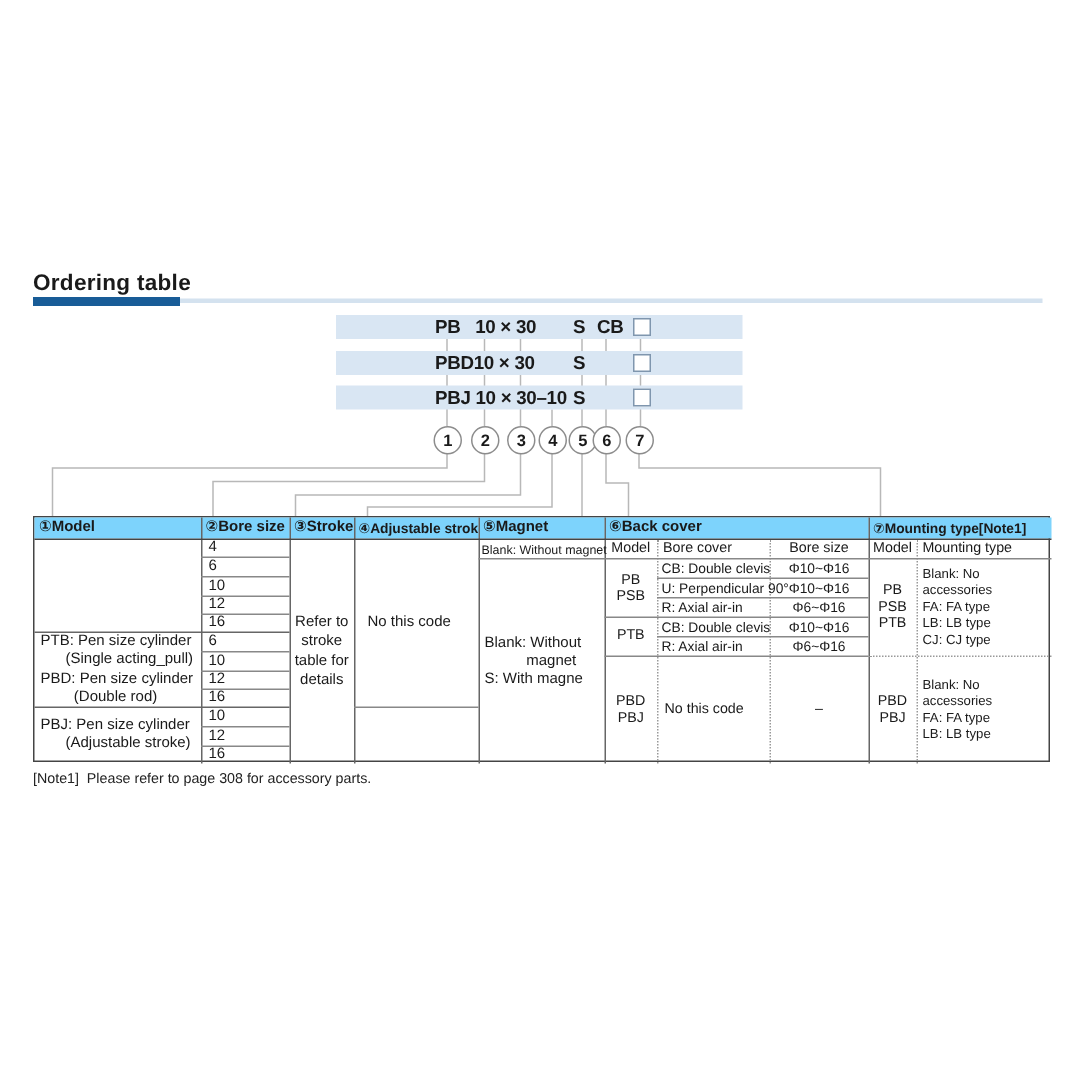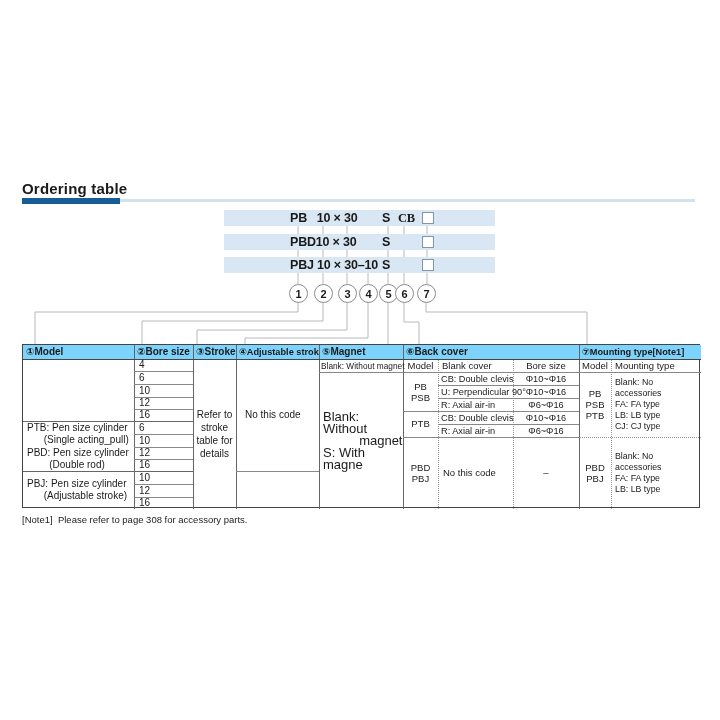--- a/index.html
+++ b/index.html
@@ -8,21 +8,21 @@
   .abs{position:absolute;box-sizing:border-box;}
   
   .page-title{left:22px;top:180px;font-size:15px;font-weight:bold;letter-spacing:.2px;}
   .rule-dark{left:22px;top:198px;width:98px;height:6px;background:#185c97;}
   .rule-light{left:120px;top:199px;width:575px;height:3px;background:#d4e2ef;}
   
   .bar{left:224px;width:271px;height:16px;background:#d9e6f3;z-index:2;}
   .bar span{position:absolute;top:1px;font-size:12.5px;font-weight:bold;white-space:pre;letter-spacing:-0.2px;}
   .bar .bl{left:66px;}
   .bar .bs{left:158px;}
-  .bar .bcb{left:174px;font-family:Liberation Serif, serif;}
+  .bar .bcb{left:174px;}
   .bar .box{position:absolute;left:198px;top:2px;width:10px;height:10px;border:1.5px solid #7f96ae;background:#fff;}
   
   .circle{position:absolute;top:284px;width:17px;height:17px;border:1px solid #8c8c8c;border-radius:50%;
           background:#fff;z-index:3;display:flex;align-items:center;justify-content:center;
           font-size:11px;font-weight:bold;}
   
   .tbl{left:22px;top:344px;width:678px;height:164px;border:1px solid #444;background:#fff;z-index:2;}
   .cell{position:absolute;box-sizing:border-box;font-size:10px;line-height:12px;}
   .hdr{background:#7dd3fc;font-weight:bold;display:flex;align-items:center;padding-left:3px;height:14px;top:0;font-size:10px;white-space:nowrap;overflow:hidden;}
   .pre{white-space:pre-wrap;}
@@ -152,26 +152,26 @@
   <div class="cell vc" style="left:111px;top:152px;width:59px;height:12px;padding-left:5px">16</div>
 
   <div class="cell pre cc" style="left:170px;top:14px;width:43px;height:150px;line-height:13px">Refer to
 stroke
 table for
 details</div>
 
   <div class="cell vc" style="left:213px;top:14px;width:83px;height:112px;padding-left:9px">No this code</div>
 
   <div class="cell vc" style="left:296px;top:14px;width:84px;height:13px;padding-left:2px;font-size:8.3px;white-space:nowrap">Blank: Without magnet</div>
-  <div class="cell pre vc" style="left:296px;top:27px;width:84px;height:137px;padding-left:4px;font-size:13px;line-height:12px">Blank: Without
+  <div class="cell pre vc" style="left:296px;top:27px;width:84px;height:137px;padding-left:4px;font-size:10px;line-height:12px">Blank: Without
           magnet
 S: With magne</div>
 
   <div class="cell cc" style="left:380px;top:14px;width:35px;height:13px;font-size:9.5px">Model</div>
-  <div class="cell vc" style="left:415px;top:14px;width:75px;height:13px;padding-left:4px;font-size:9.5px">Blank cover</div>
+  <div class="cell vc" style="left:415px;top:14px;width:75px;height:13px;padding-left:4px;font-size:9.5px">Bore cover</div>
   <div class="cell cc" style="left:490px;top:14px;width:66px;height:13px;font-size:9.5px">Bore size</div>
 
   <div class="cell pre cc" style="left:380px;top:27px;width:35px;height:39px;font-size:9.5px;line-height:11px">PB
 PSB</div>
   <div class="cell vc" style="left:415px;top:27px;width:75px;height:13px;padding-left:3px;font-size:9.2px;white-space:nowrap">CB: Double clevis</div>
   <div class="cell cc" style="left:490px;top:27px;width:66px;height:13px;font-size:9.2px">Φ10~Φ16</div>
   <div class="cell vc" style="left:415px;top:40px;width:75px;height:13px;padding-left:3px;font-size:9.2px;white-space:nowrap">U: Perpendicular 90°</div>
   <div class="cell cc" style="left:490px;top:40px;width:66px;height:13px;font-size:9.2px">Φ10~Φ16</div>
   <div class="cell vc" style="left:415px;top:53px;width:75px;height:13px;padding-left:3px;font-size:9.2px;white-space:nowrap">R: Axial air-in</div>
   <div class="cell cc" style="left:490px;top:53px;width:66px;height:13px;font-size:9.2px">Φ6~Φ16</div>

